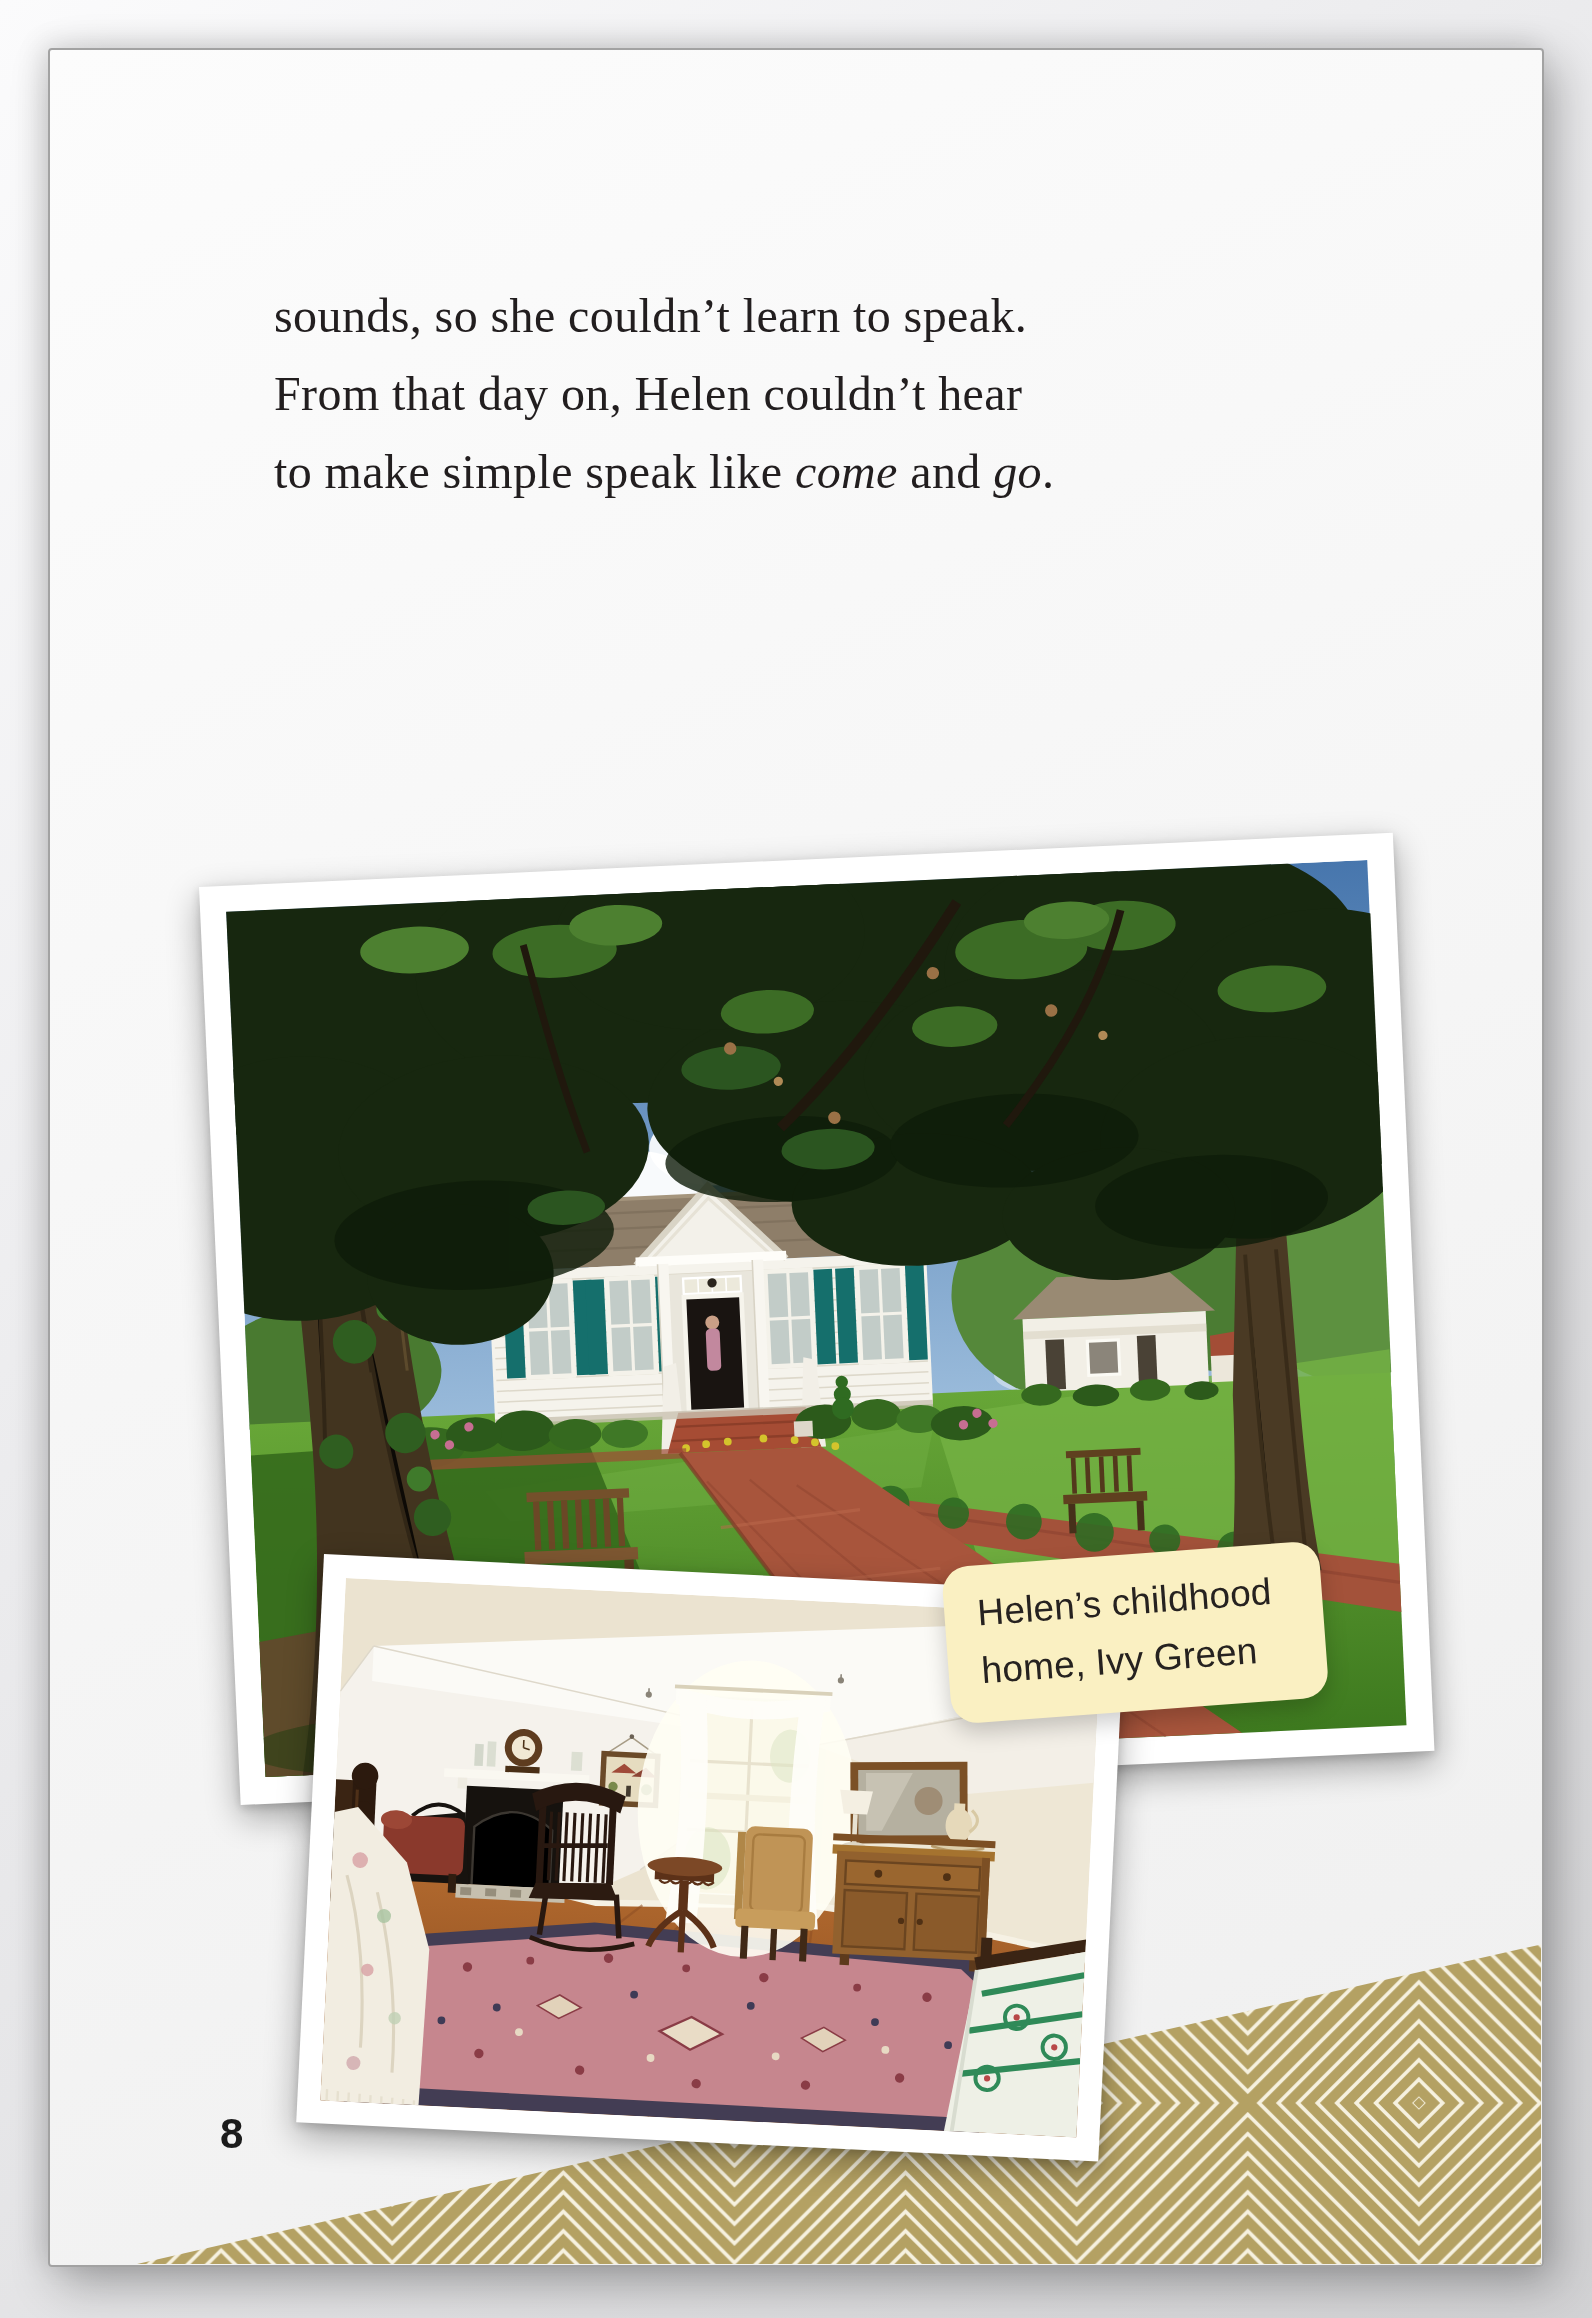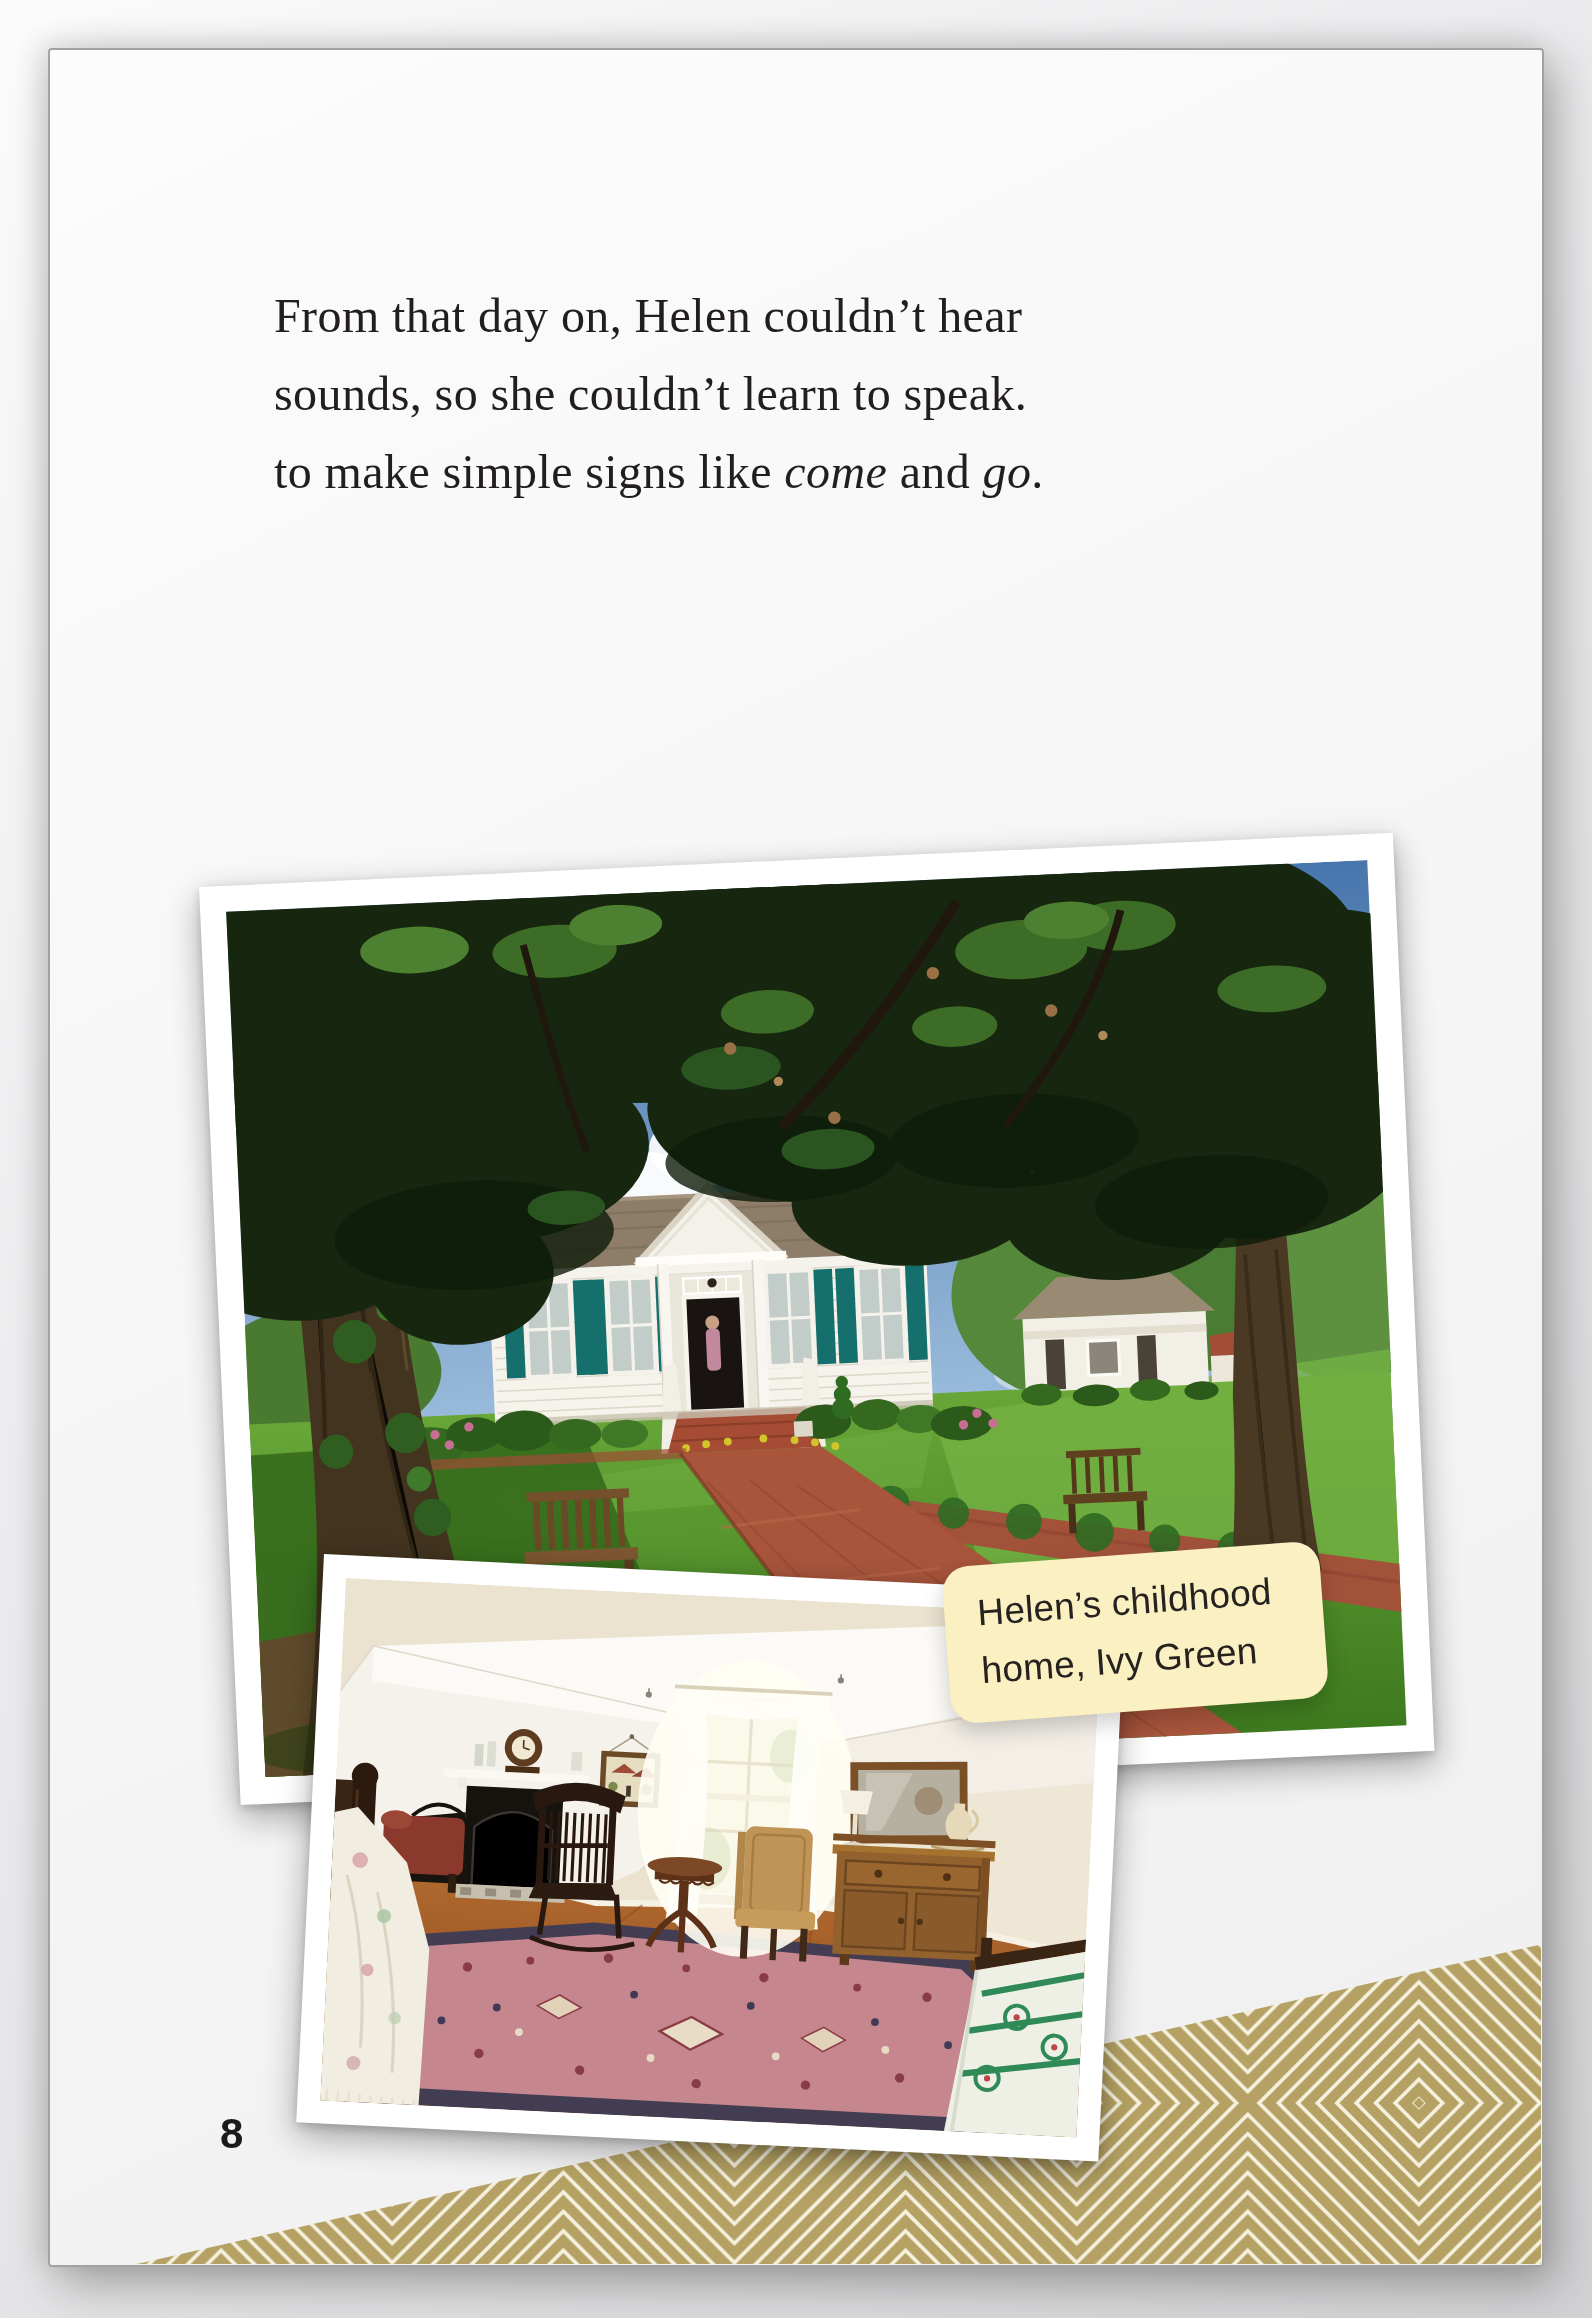--- a/index.html
+++ b/index.html
@@ -72,23 +72,23 @@
         <use href="#rings" transform="translate(440,0)"></use>
         <use href="#rings" transform="translate(0,440)"></use>
         <use href="#rings" transform="translate(440,440)"></use>
       </pattern>
     </defs>
     <polygon points="112,2847 1917,2436 1917,2847" fill="url(#gp)"></polygon>
   </svg>
 
   <div class="text-block">
     <div class="para">
+      <div class="line">sounds, so she couldn’t learn to speak.</div>
       <div class="line">From that day on, Helen couldn’t hear</div>
-      <div class="line">sounds, so she couldn’t learn to speak.</div>
-      <div class="line"><span>to make simple signs like </span><em>come</em><span> and </span><em>go</em><span>.</span></div>
+      <div class="line"><span>to make simple speak like </span><em>come</em><span> and </span><em>go</em><span>.</span></div>
     </div>
   </div>
 
   <div class="photo photo1">
     <svg viewBox="0 0 1470 1114" preserveAspectRatio="none" aria-hidden="true">
       <defs>
         <linearGradient id="sky" x1="0" y1="0" x2="0" y2="1">
           <stop offset="0" stop-color="#4776ad"></stop>
             <stop offset="1" stop-color="#a7c6e2"></stop>
         </linearGradient>

